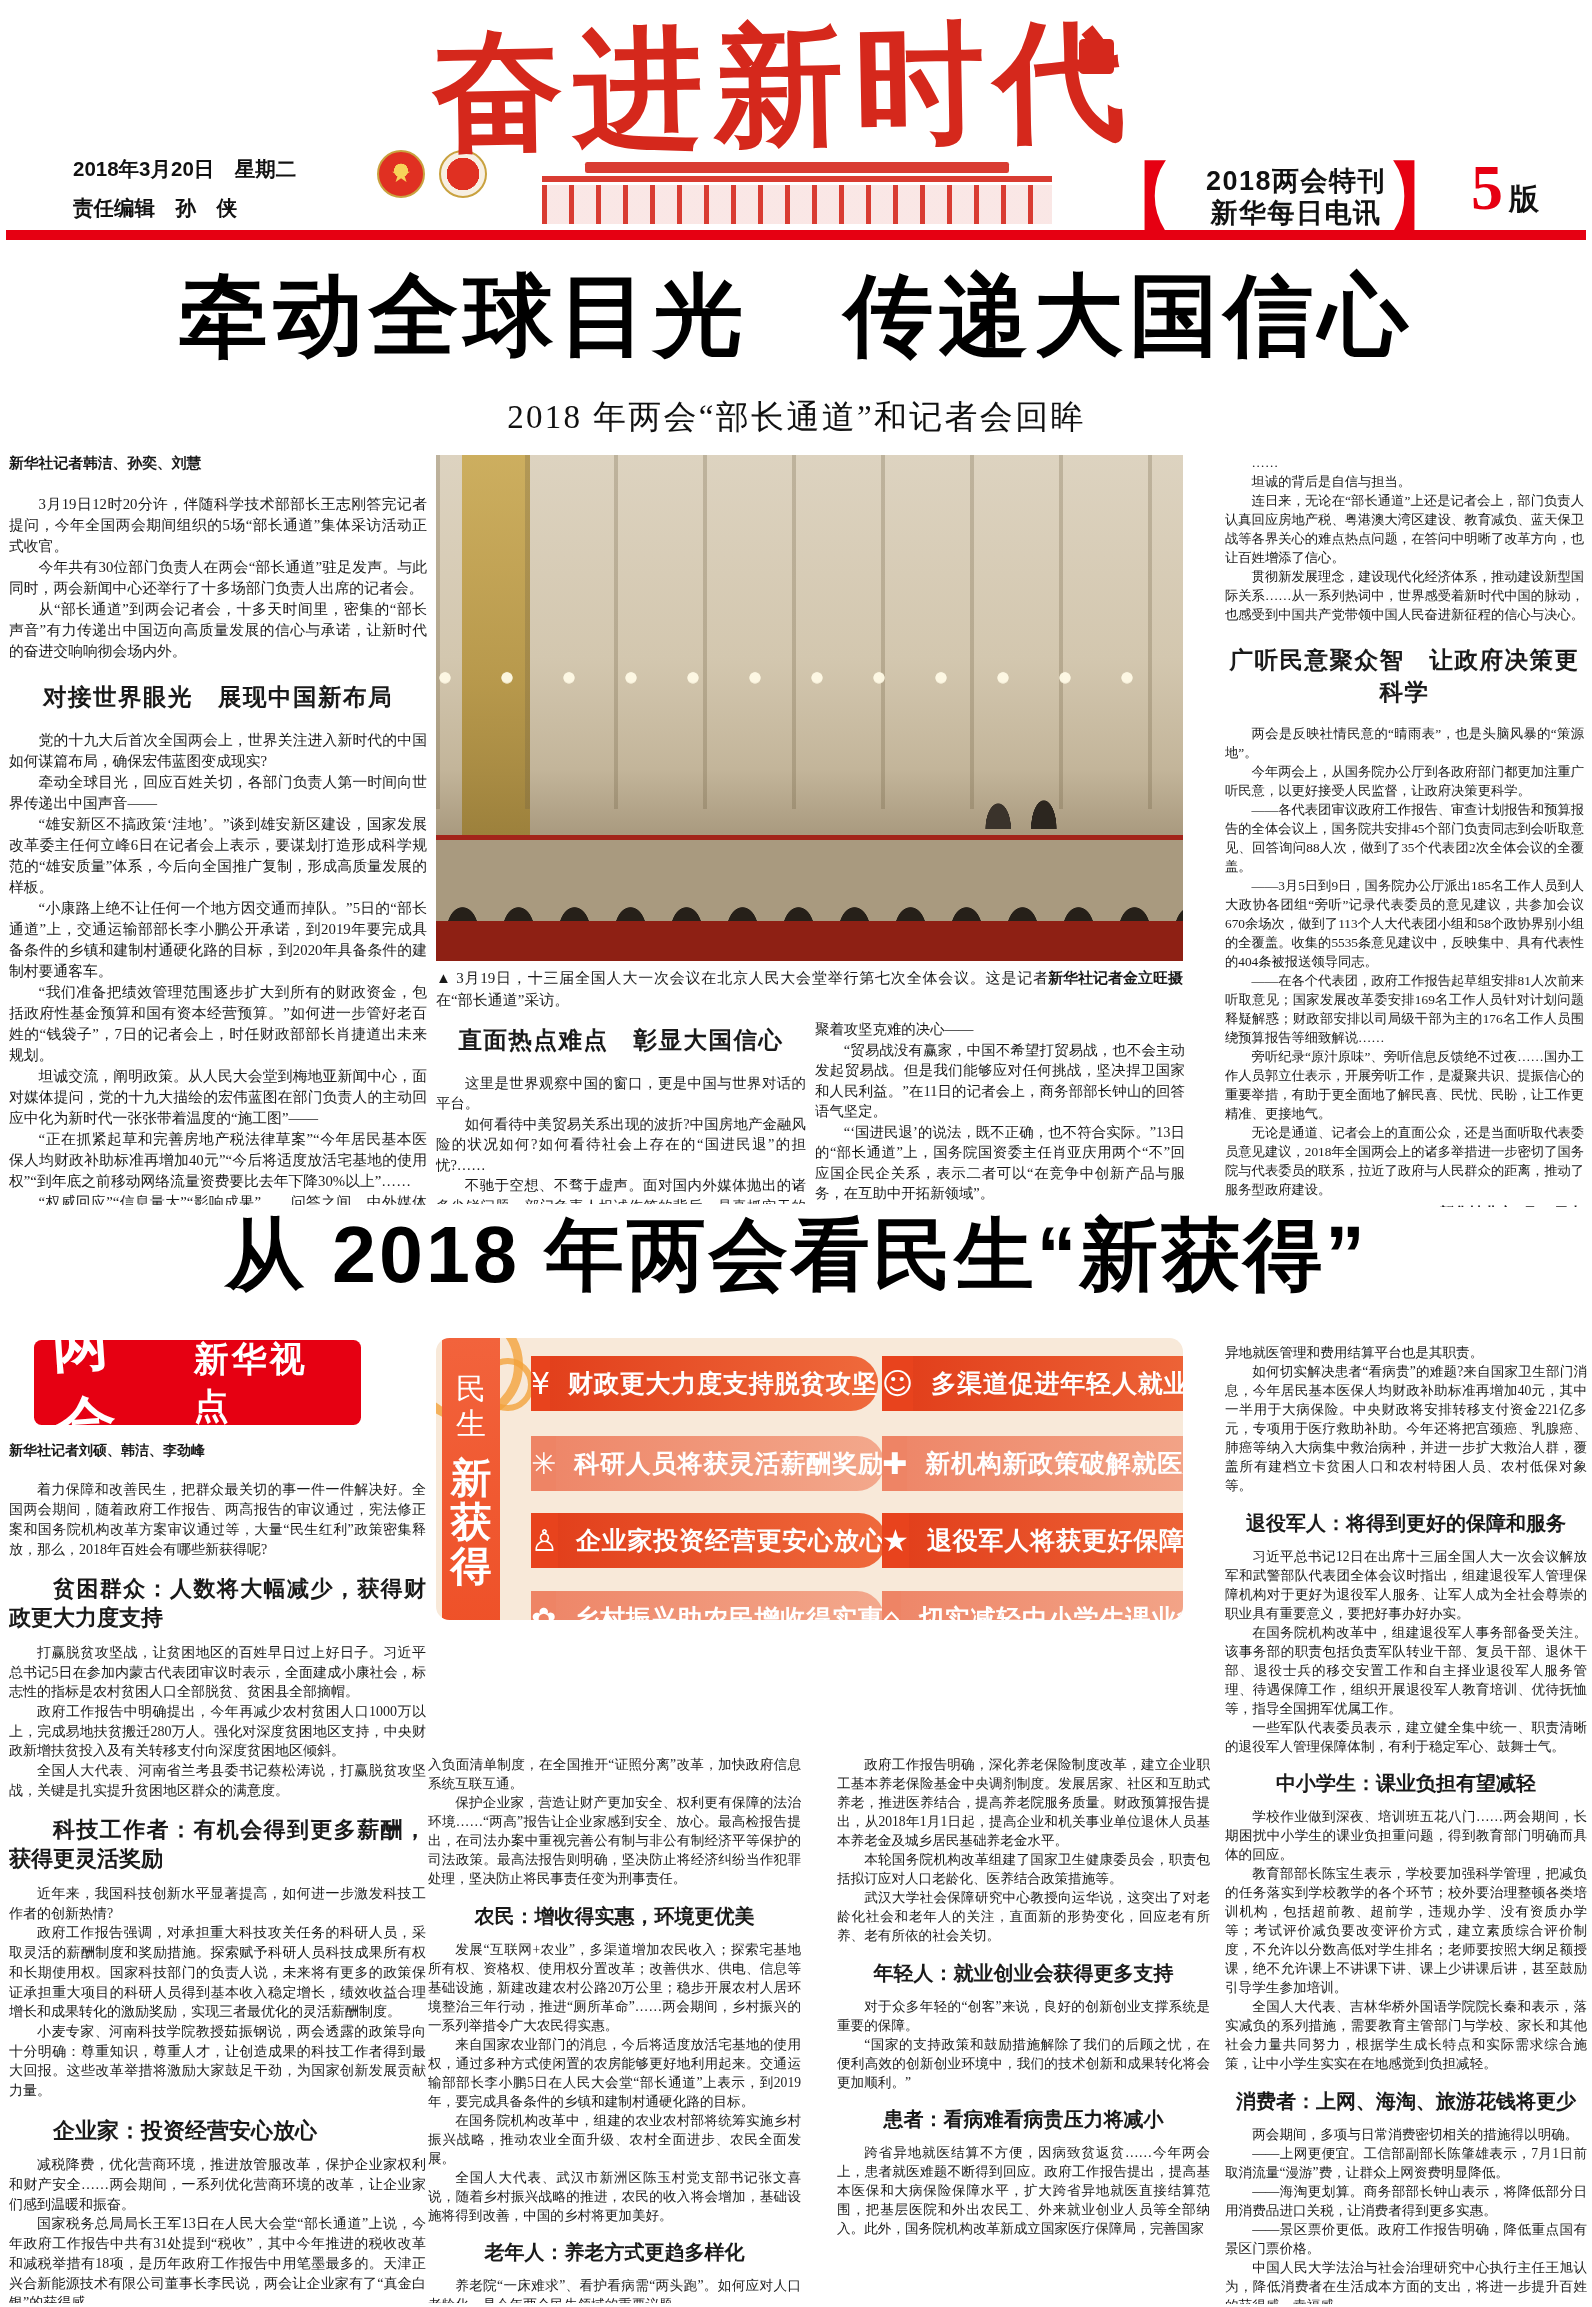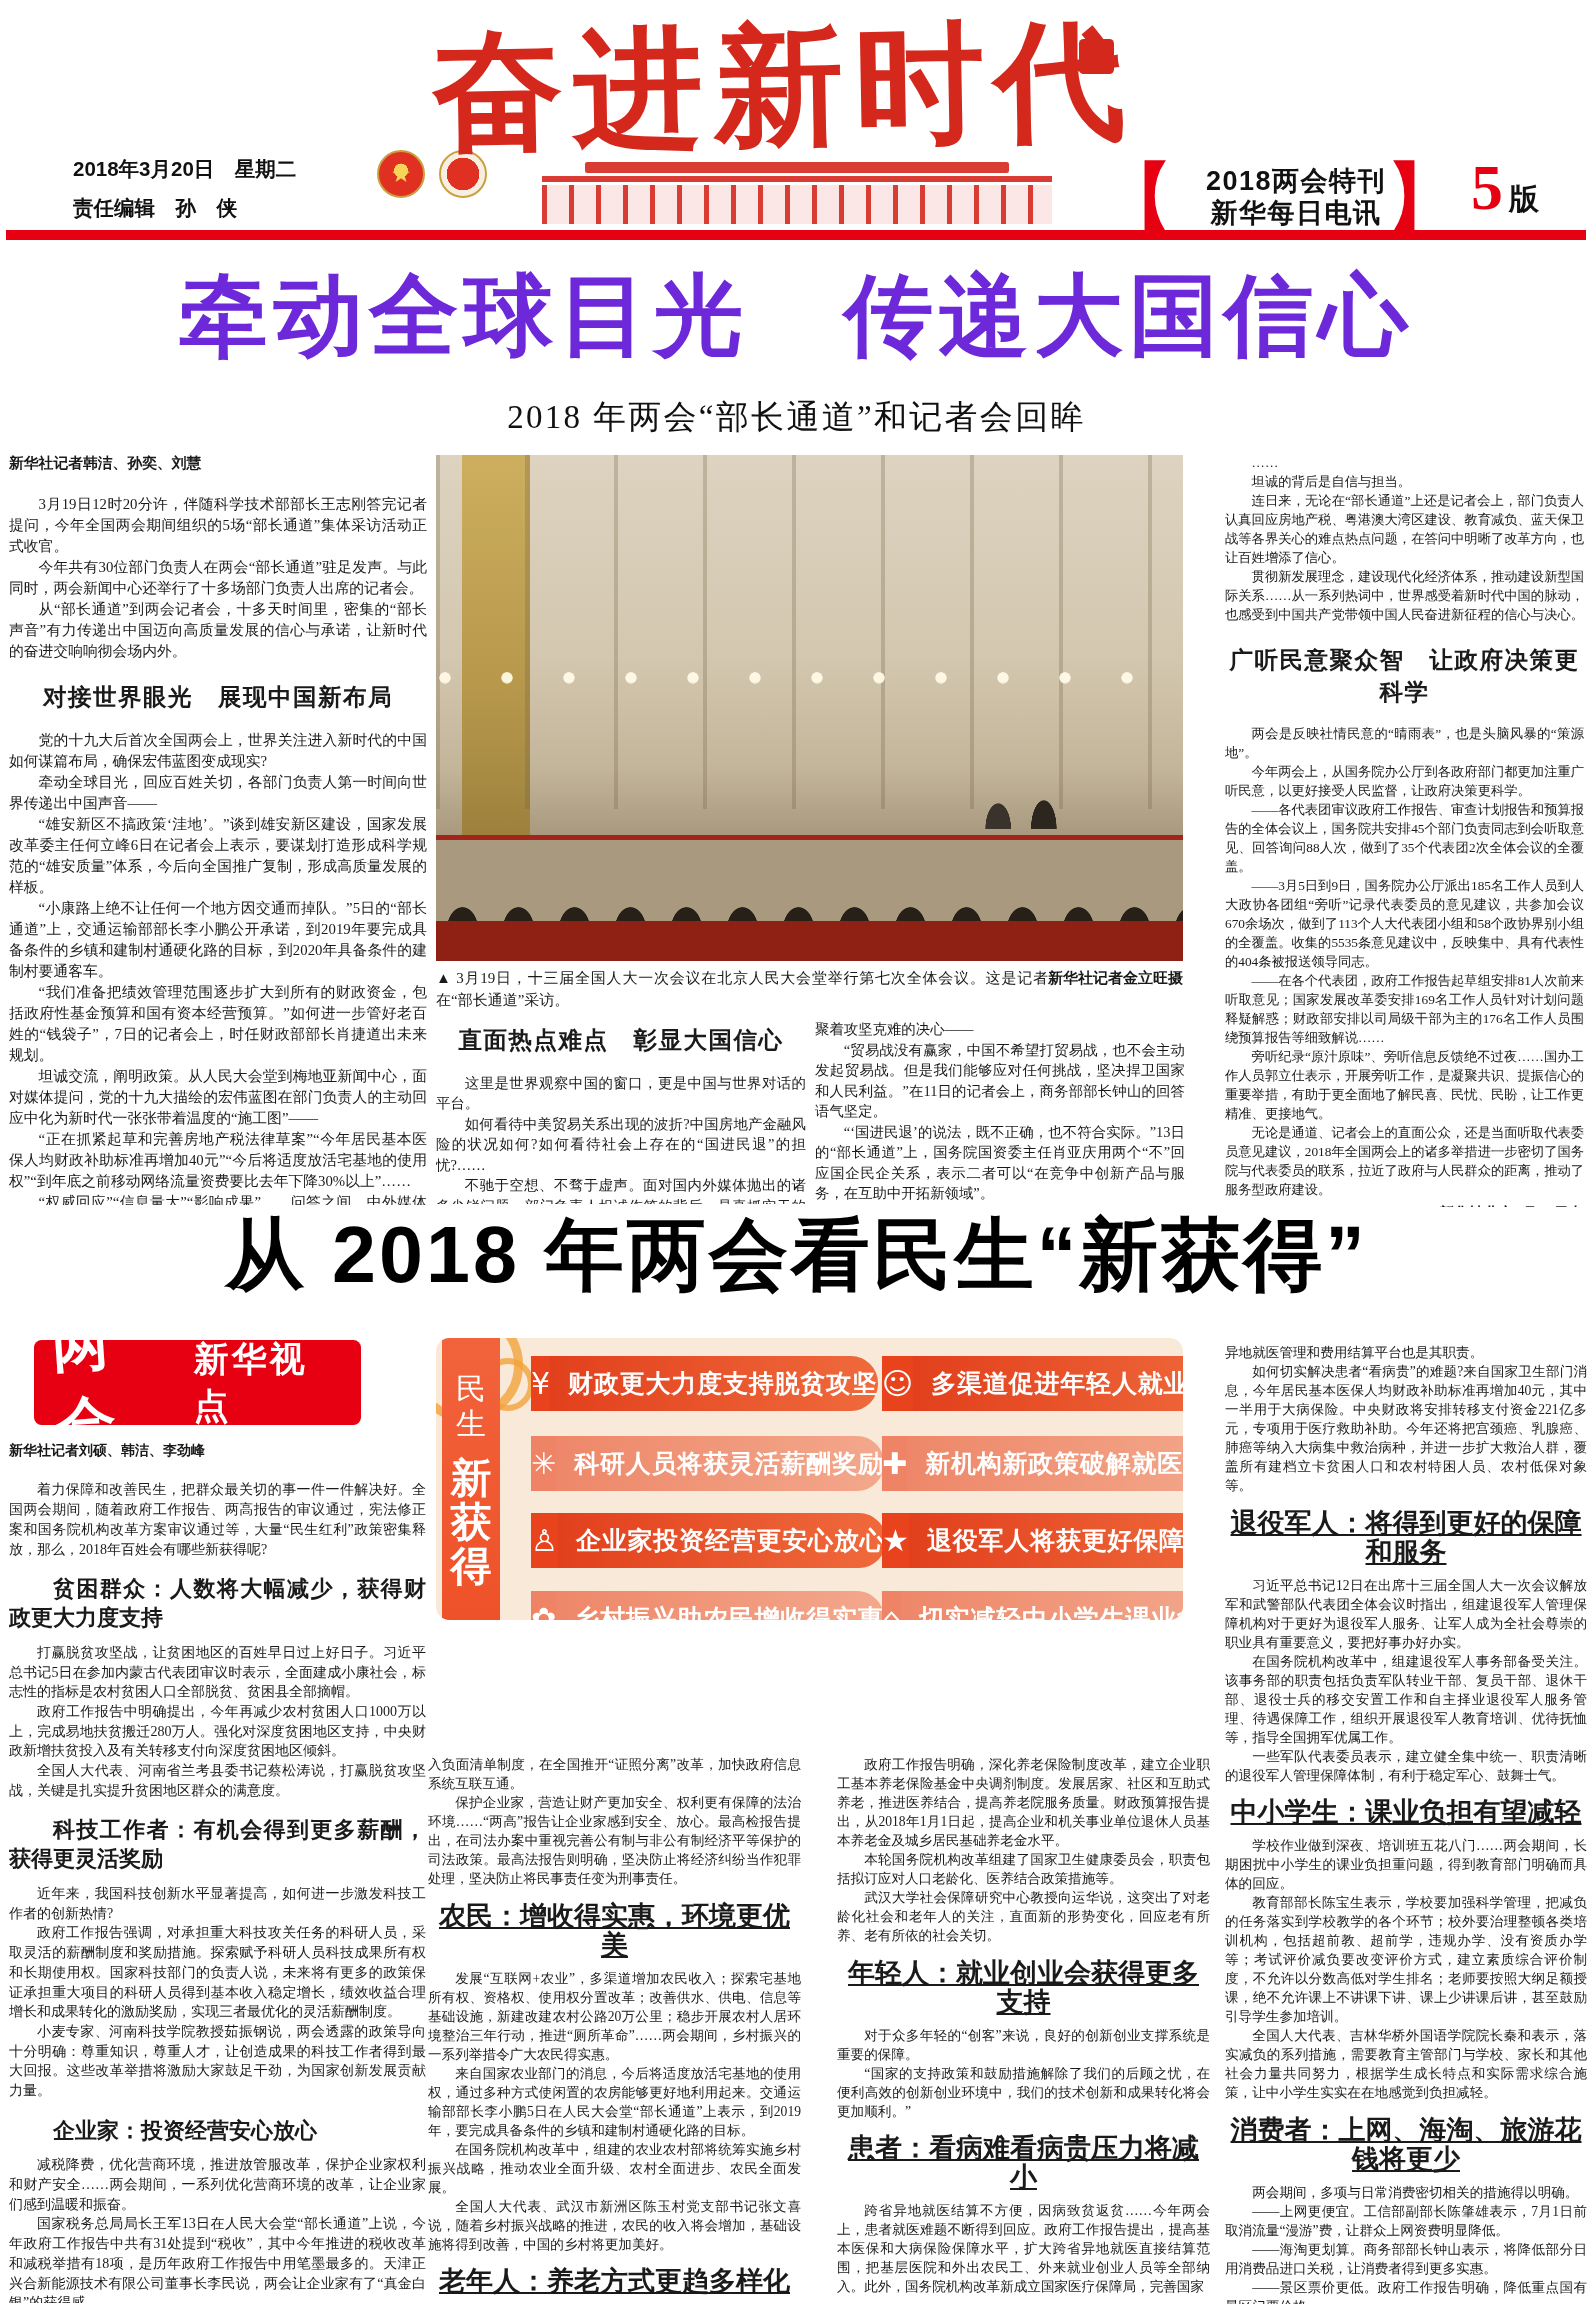--- a/index.html
+++ b/index.html
@@ -22,21 +22,21 @@
   .special-box { position:absolute; left:1100px; top:165px; display:flex; align-items:center; }
   .special-box .bracket { color:#e60012; font-size:73px; font-weight:bold; line-height:64px; font-family:"Liberation Sans","DejaVu Sans",sans-serif; }
   .special-box .lines { display:flex; flex-direction:column; gap:1.5px; text-align:center;margin-left:33px; }
   .special-box .lines span { font-family:"Liberation Sans","DejaVu Sans",sans-serif; font-weight:bold; font-size:27px; color:#111; line-height:30px; letter-spacing:1.5px; }
   .page-no { position:absolute; left:1471px; top:156px; display:flex; align-items:flex-end; gap:6px; }
   .page-no .num { color:#e60012; font-size:64px; font-weight:bold; line-height:64px; font-family:"Liberation Serif","DejaVu Serif",serif; }
   .page-no .unit { color:#111; font-size:30px; font-weight:bold; line-height:42px; }
   .red-rule { position:absolute; left:6px; top:230px; width:1580px; height:9.8px; background:#e60012; }
 
   
-  .headline1 { position:absolute; left:0; top:256px; width:1593px; text-align:center; font-family:"Liberation Sans","DejaVu Sans",sans-serif; font-weight:bold; font-size:89px; letter-spacing:6px; color:#6d28d9; }
+  .headline1 { position:absolute; left:0; top:256px; width:1593px; text-align:center; font-family:"Liberation Sans","DejaVu Sans",sans-serif; font-weight:bold; font-size:89px; letter-spacing:6px; color:#000000; }
   .subheadline1 { position:absolute; left:0; top:395px; width:1593px; text-align:center; font-size:33px; color:#111; letter-spacing:2.3px; }
 
   .col { position:absolute; text-align:justify; }
   .col p { font-size:14.8px; line-height:21px; text-indent:2em; }
   .col p.cont { text-indent:0; }
   .byline { font-family:"Liberation Sans","DejaVu Sans",sans-serif; font-weight:bold; font-size:17.4px; text-indent:0 !important; margin-bottom:19.7px; }
   .h-col { font-family:"Liberation Sans","DejaVu Sans",sans-serif; font-weight:bold; font-size:23.5px; text-align:center; text-indent:0 !important; margin:19.7px 0 16.7px; letter-spacing:1.5px; }
   .h-sec { font-family:"Liberation Sans","DejaVu Sans",sans-serif; font-weight:bold; font-size:22px; line-height:29px; text-align:justify; text-indent:2em; margin:15px 0 10.6px; }
   .dateline { text-align:right; font-family:"Liberation Sans","DejaVu Sans",sans-serif; font-weight:bold; font-size:15px; margin-top:4.5px; }
 
@@ -67,21 +67,21 @@
   .lh-logo .badge { color:#fff; font-size:59px; font-weight:bold; font-family:"Liberation Serif","DejaVu Serif",serif; transform:rotate(-4deg); letter-spacing:3px; }
   .lh-logo .label { color:#fff; font-size:35px; font-weight:bold; font-family:"Liberation Sans","DejaVu Sans",sans-serif; letter-spacing:3px; }
 
   .a2-col1 { left:9px; top:1441px; width:417px; height:862px; overflow:hidden; }
   .a2-col1 p { font-size:14px; line-height:19.7px; }
   .a2-colM1 { left:428px; top:1755px; width:373px; height:548px; overflow:hidden; }
   .a2-colM2 { left:837px; top:1755px; width:373px; height:548px; overflow:hidden; }
   .a2-colM1 p, .a2-colM2 p { font-size:13.6px; line-height:19px; }
   .a2-colR { left:1225px; top:1343px; width:362px; height:961px; overflow:hidden; }
   .a2-colR p { font-size:13.6px; line-height:19px; }
-  .a2-colM1 .h-sec, .a2-colM2 .h-sec, .a2-colR .h-sec { text-align:center; text-indent:0; font-size:27px; margin:13.6px 0 9px;text-decoration:underline; }
+  .a2-colM1 .h-sec, .a2-colM2 .h-sec, .a2-colR .h-sec { text-align:center; text-indent:0; font-size:20px; margin:13.6px 0 9px; }
 
   
   .info-panel { position:absolute; left:436px; top:1338px; width:747px; height:282px; background:#f8e9d9; border-radius:13.6px; overflow:hidden; }
   .info-deco1 { position:absolute; left:-27px; top:-30px; width:114px; height:114px; border:9px solid #f2a33c; border-radius:50%; opacity:.8; }
   .info-deco2 { position:absolute; left:45px; top:19.7px; width:53px; height:53px; border:6px solid #f2a33c; border-radius:50%; opacity:.8; }
   .ribbon { position:absolute; left:6px; top:0; width:58px; height:321px; background:linear-gradient(180deg,#f2633c,#ee4f26); display:flex; flex-direction:column; align-items:center; padding-top:33px; gap:4.5px; }
   .ribbon::after { content:""; position:absolute; bottom:0; left:0; border-left:29px solid transparent; border-right:29px solid transparent; border-bottom:27px solid #f8e9d9; }
   .ribbon span { color:#fff; font-family:"Liberation Sans","DejaVu Sans",sans-serif; display:block; text-align:center; }
   .ribbon .r1 { font-size:30px; line-height:35px; }
   .ribbon .r2 { font-size:41px; line-height:44px; font-weight:bold; margin-top:10.6px; }

